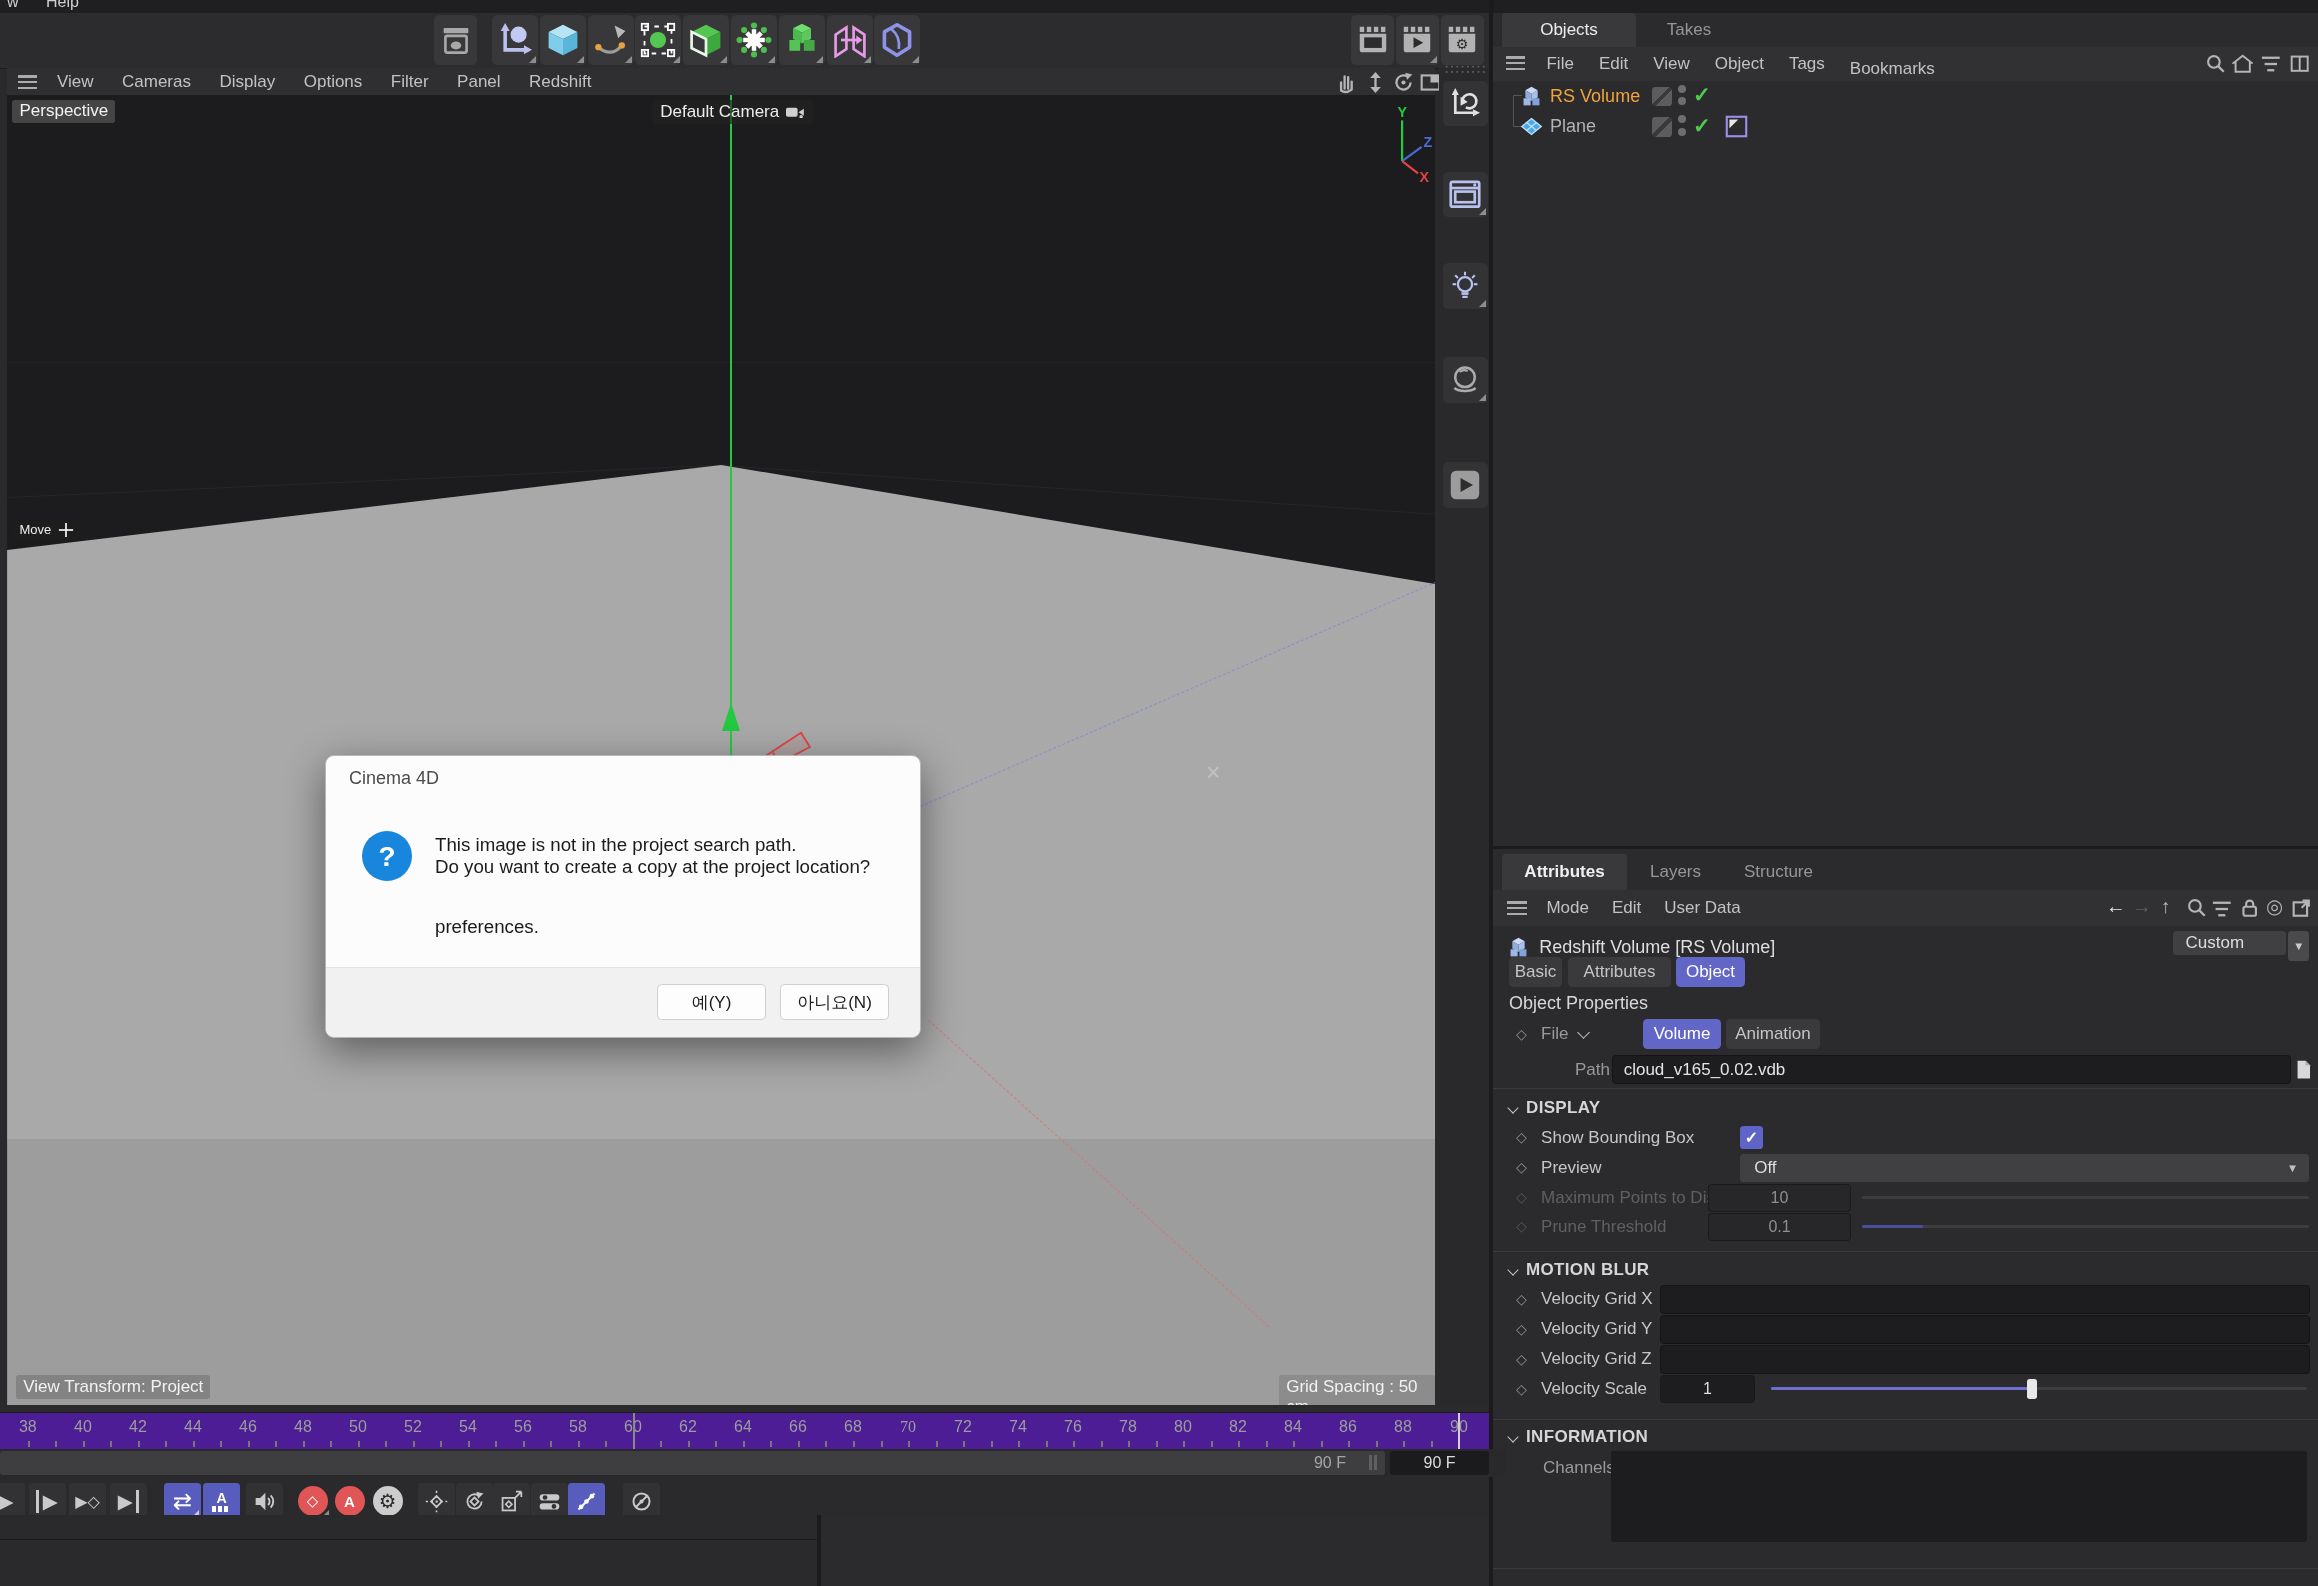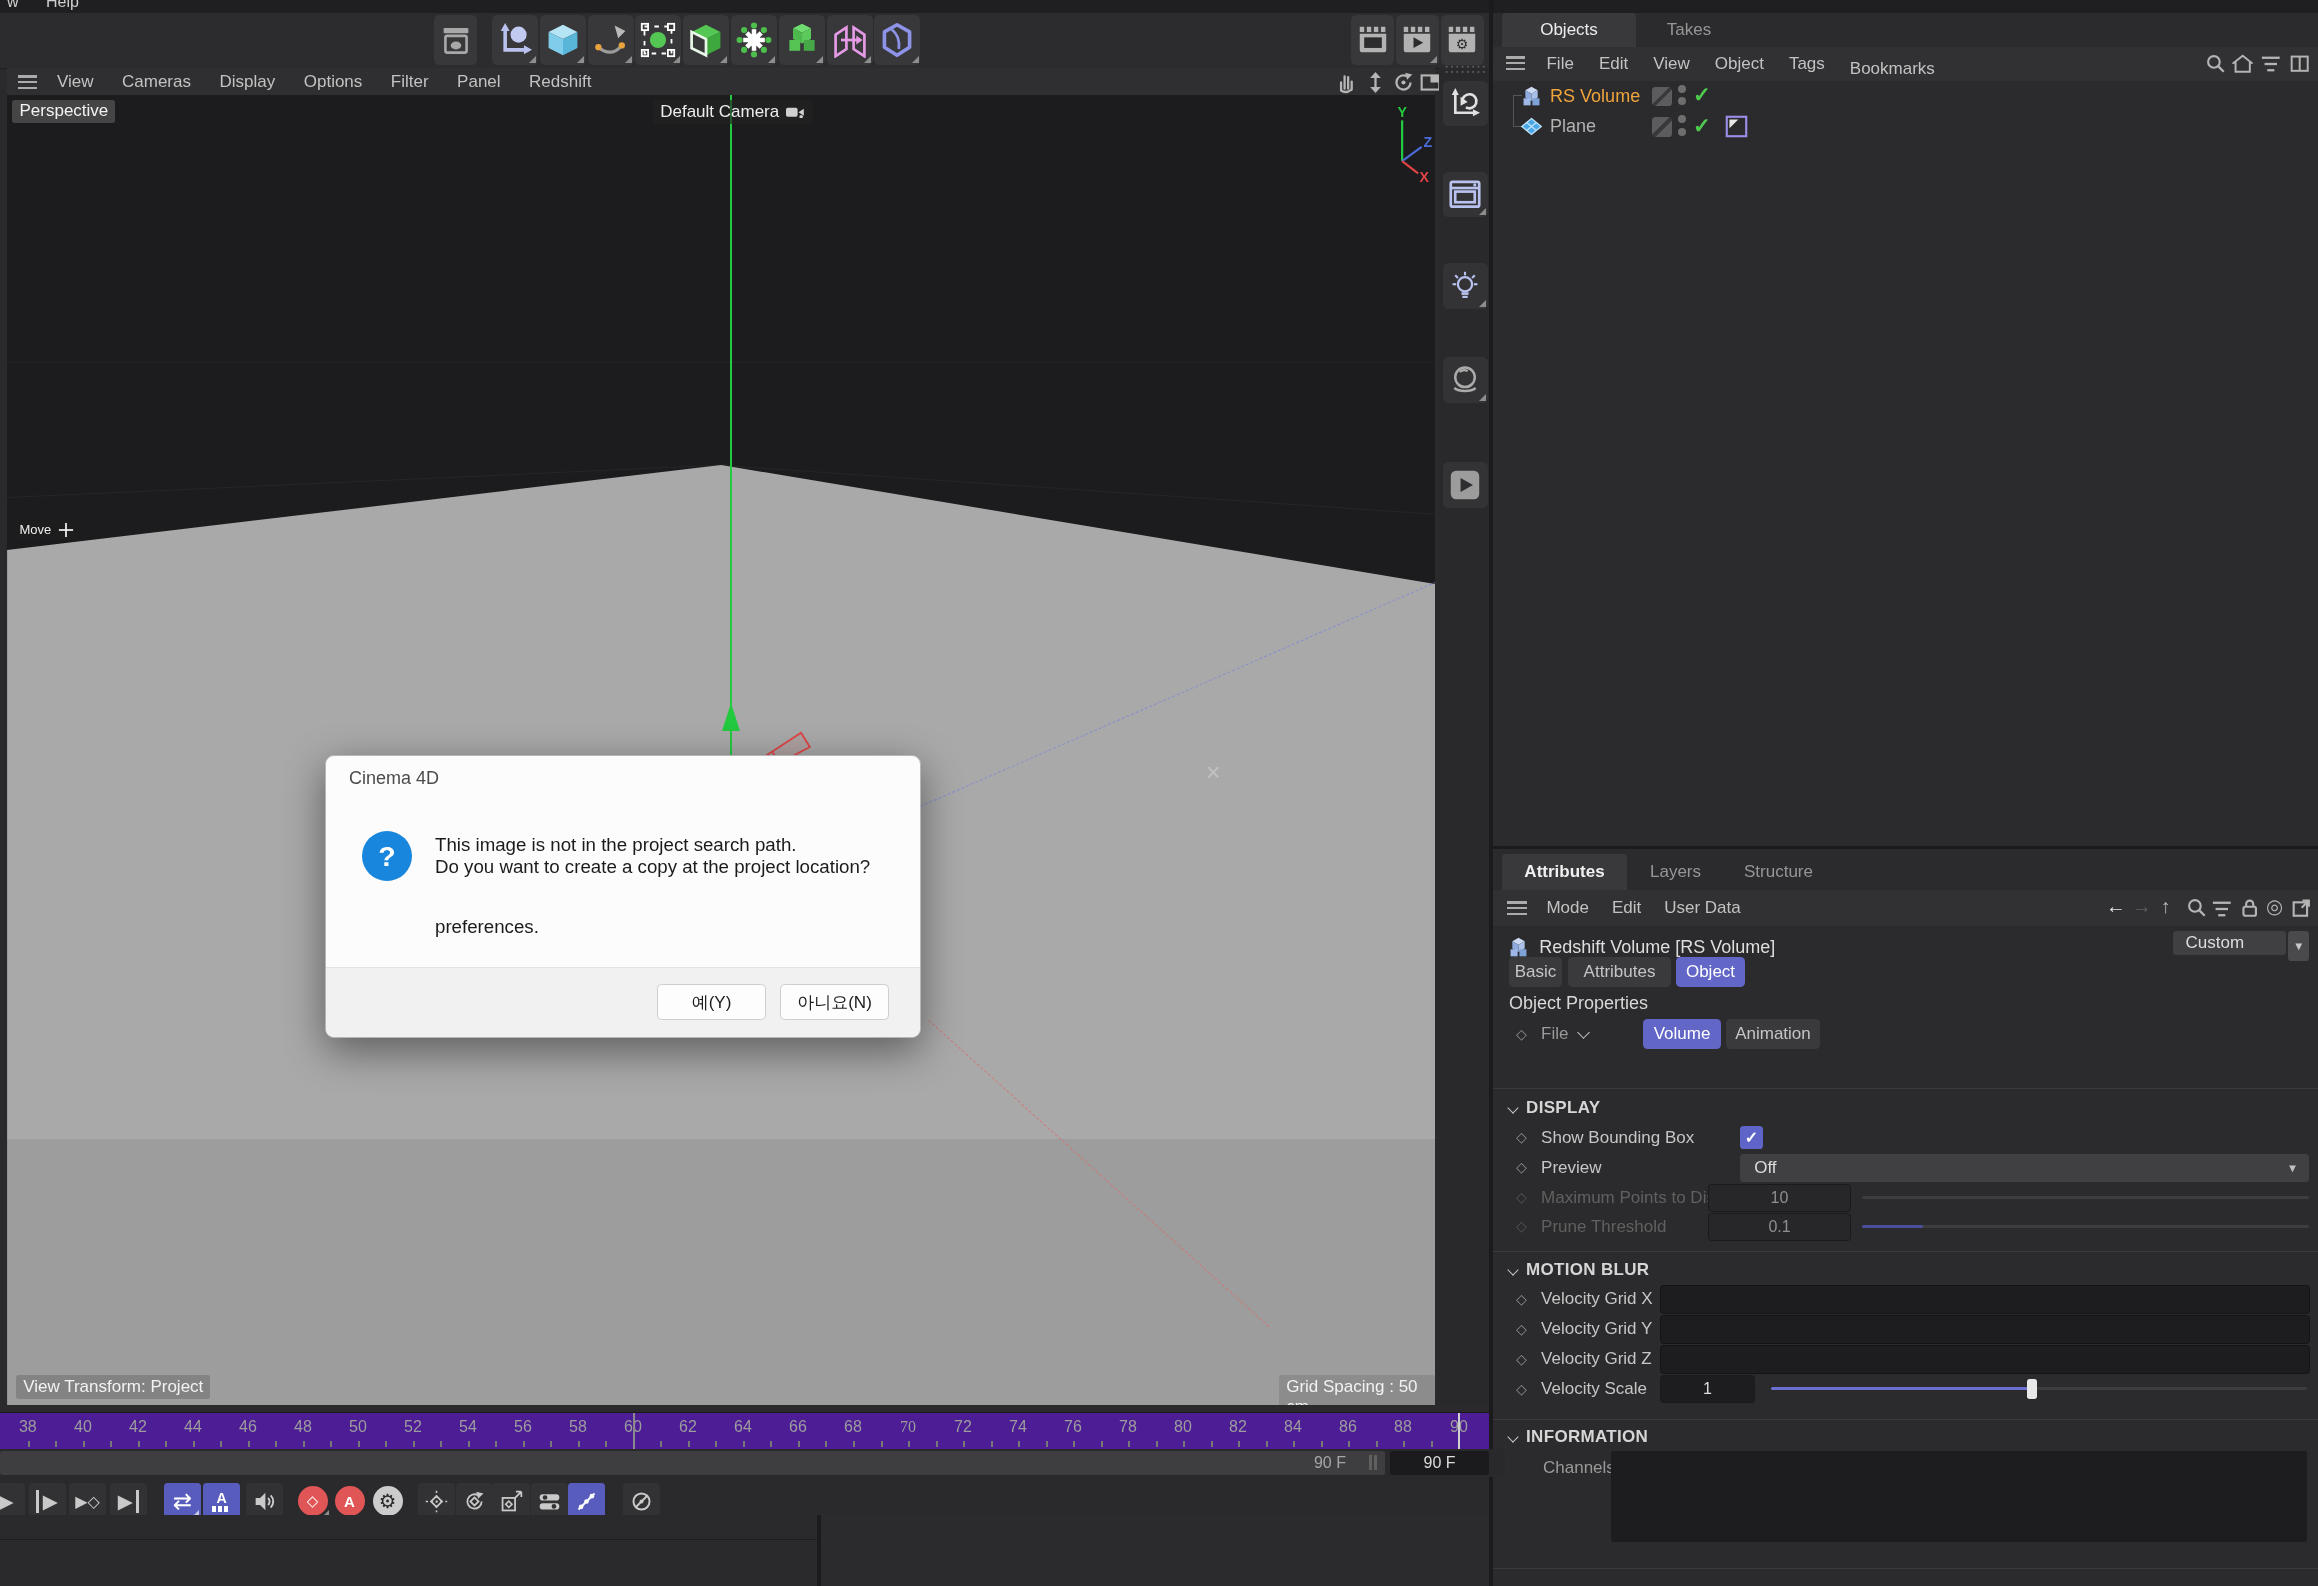--- a/index.html
+++ b/index.html
@@ -515,20 +515,32 @@
       <span class="lbl t2" style="margin-left:14.2px;">File</span>
       <span class="chev" style="margin-left:10.7px;margin-top:-3.6px;"></span>
       <div class="a tabbtn on" style="left:150px;top:0;width:78px;height:30px;">
         <span>Volume</span>
       </div>
       <div class="a tabbtn" style="left:233px;top:0;width:94px;height:30px;">
         <span>Animation</span>
       </div>
     </div>
 
+    <div class="a flx" style="left:0;top:206px;width:825px;height:28.5px;">
+      <span class="lbl t2 a" style="left:82px;top:4.5px;">Path</span>
+      <div class="a input flx" style="left:119px;top:0;width:677px;height:27px;">
+        <span style="margin-left:10.7px;color:#e4e4e4;font-size:17px;">cloud_v165_0.02.vdb</span>
+      </div>
+      <span class="a" style="left:801px;top:3.6px;">
+        <svg width="19.6" height="21.4" viewBox="0 0 22 24">
+          <path d="M4 2 h9 l5 5 v15 h-14 Z" fill="#d8d8d8"></path>
+            <path d="M13 2 v5 h5" fill="#aaa"></path>
+        </svg>
+        </span>
+    </div>
 
     <div class="a" style="left:0;top:239px;width:825px;height:0.9px;background:#3a3a3d;"></div>
     <div class="a flx" style="left:16px;top:248px;height:21.4px;">
       <span class="chev" style="width:7.1px;height:7.1px;"></span>
       <span class="sech">DISPLAY</span>
     </div>
 
     <div class="a flx" style="left:0;top:274px;width:825px;height:29px;">
       <span class="diam" style="margin-left:23px;">◇</span>
       <span class="lbl t1" style="margin-left:14.2px;">Show Bounding Box</span>

